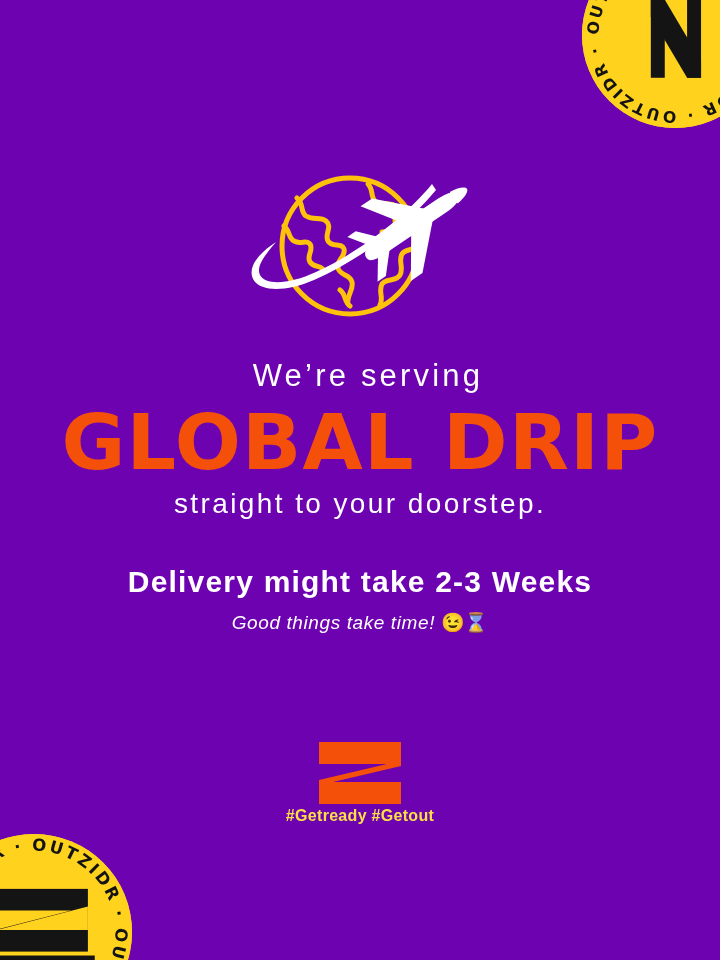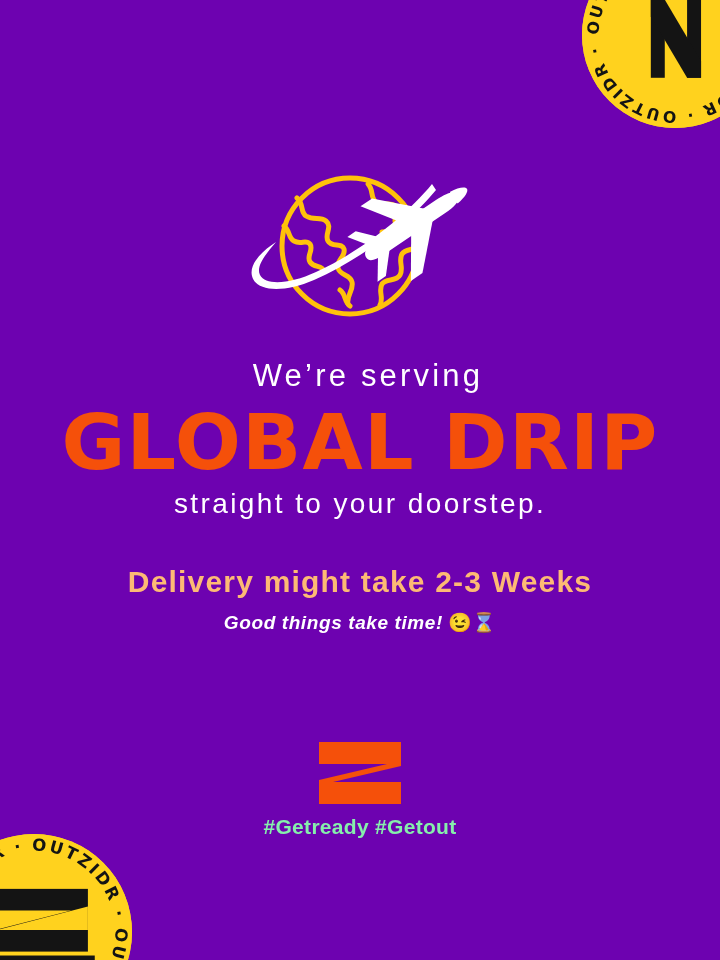--- a/index.html
+++ b/index.html
@@ -81,28 +81,28 @@
     font-size: 28px;
     font-weight: 400;
     color: #FFFFFF;
     letter-spacing: 2.4px;
     line-height: 1.05;
   }
   .line-delivery {
     margin: 48px 0 16px 0;
     font-size: 30px;
     font-weight: 700;
-    color: #fdba74;
+    color: #ffffff;
     letter-spacing: 1.2px;
     line-height: 1.05;
   }
   .line-note {
     margin: 12px 0 16px 0;
     font-size: 19px;
-    font-weight: 700;
+    font-weight: 400;
     font-style: italic;
     color: #FFFFFF;
     letter-spacing: 0.6px;
     line-height: 1.05;
   }
   .line-note .emoji {
     font-style: normal;
     letter-spacing: 0;
   }
 
@@ -111,24 +111,24 @@
     position: absolute;
     left: 0;
     right: 0;
     top: 742px;
     display: flex;
     flex-direction: column;
     align-items: center;
   }
   .z-mark { display: block; }
   .tagline {
-    margin-top: 12px;
-    font-size: 21px;
+    margin-top: 4px;
+    font-size: 16px;
     font-weight: 700;
-    color: #86efac;
+    color: #fde047;
     letter-spacing: 0.3px;
     line-height: 1;
   }
 </style>
 </head>
 <body>
 
 <div id="poster">
 
   <div class="badge badge-tr">

